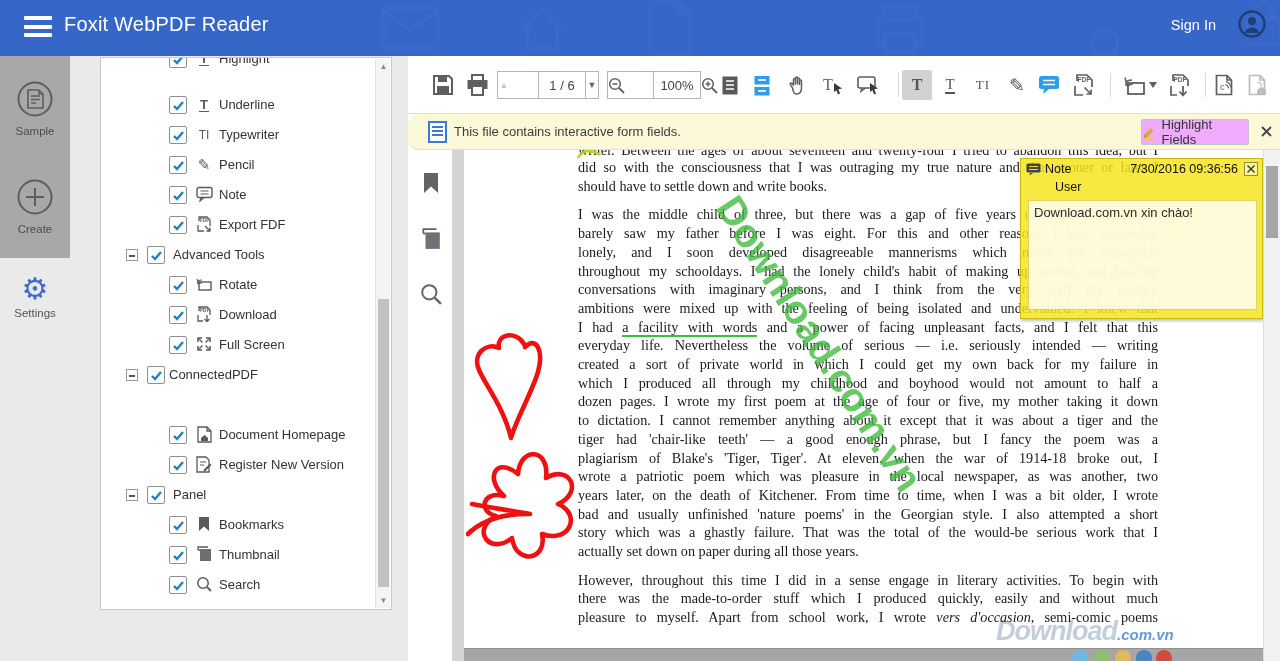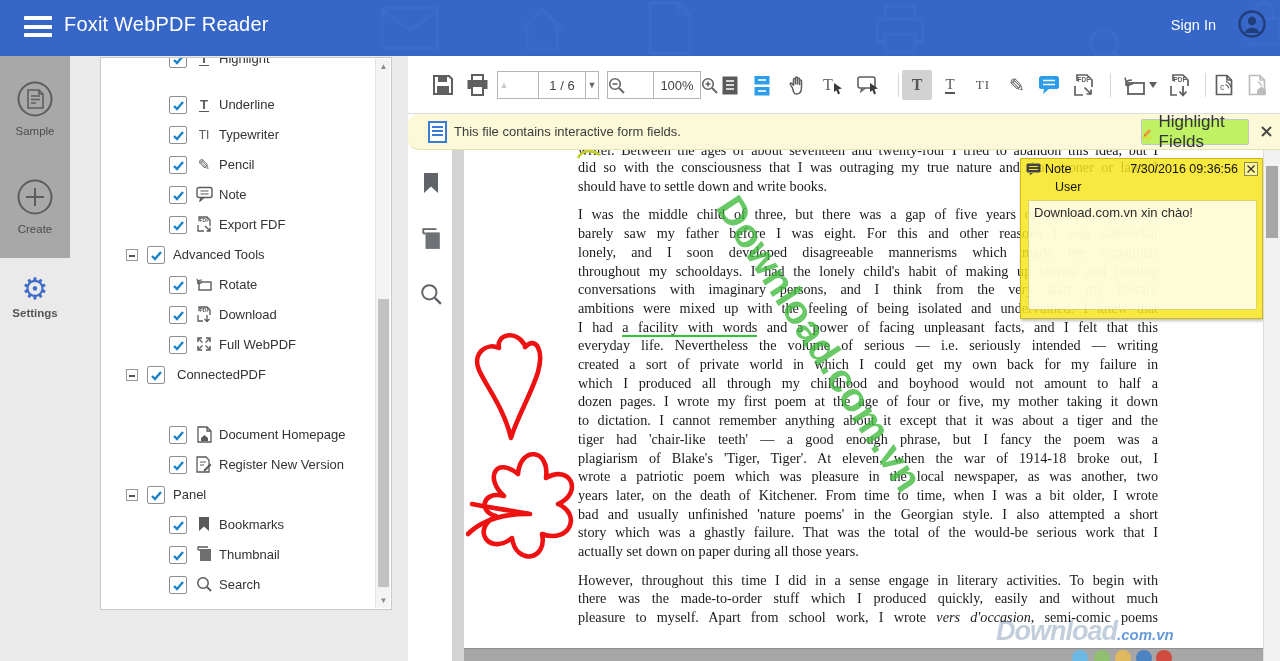--- a/index.html
+++ b/index.html
@@ -14,21 +14,21 @@
   .hamburger span { display:block; width:28px; height:4px; background:#fff; border-radius:1px; margin-bottom:4.6px; }
   .hdr-title { position:absolute; left:64px; top:13px; color:#fff; font-size:20px; letter-spacing:.2px; }
   .signin { position:absolute; right:64px; top:17px; color:#fff; font-size:14.5px; cursor:pointer; }
   .avatar { position:absolute; right:14px; top:10px; width:28px; height:28px; }
 
   
   .rail { position:absolute; left:0; top:56px; width:70px; height:605px; background:#eaeaea; z-index:20; }
   .rail-dark { position:absolute; left:0; top:0; width:70px; height:202px; background:#a8a8a8; }
   .rail-item { position:absolute; left:0; width:70px; text-align:center; cursor:pointer; }
   .rail-label { font-size:11.5px; color:#4c4c4c; margin-top:3px; }
-  .rail-label.on { color:#555;font-weight:bold; }
+  .rail-label.on { color:#555; }
   .gear { font-size:30px; color:#3e6cc8; line-height:30px; }
 
   
   .panelbg { position:absolute; left:70px; top:56px; width:338px; height:605px; background:#eaeaea; z-index:10; }
   .spanel { position:absolute; left:30px; top:1px; width:292px; height:553px; background:#fff; border:1px solid #c9c9c9; overflow:hidden; }
   .srow { position:absolute; left:0; width:270px; height:30px; }
   .srow .cbx { position:absolute; top:6px; width:18px; height:18px; border:1px solid #8f8f8f; border-radius:2px; background:#fff; cursor:pointer; }
   .srow .cbx svg { position:absolute; left:1px; top:2px; }
   .srow .expander { position:absolute; top:9px; width:12px; height:12px; border:1px solid #999; background:#fff; cursor:pointer; }
   .srow .expander::after { content:""; position:absolute; left:2px; top:5px; width:6px; height:1.6px; background:#555; }
@@ -49,21 +49,21 @@
   .navgroup .ng-btn { width:24px; display:flex; align-items:center; justify-content:center; cursor:pointer; font-size:9px; color:#666; }
   .navgroup .ng-mid { flex:1; display:flex; align-items:center; justify-content:center; font-size:13px; color:#444; border-left:1px solid #b5b5b5; border-right:1px solid #b5b5b5; min-width:48px;margin-left:28px; }
   .tT { font-size:16px; font-weight:bold; color:#555; font-family:"Liberation Serif",serif; }
   .tTu { font-size:15px; color:#555; border-bottom:2px solid #555; line-height:15px; font-family:"Liberation Serif",serif; }
   .tTI { font-size:13px; color:#555; font-family:"Liberation Serif",serif; letter-spacing:1px; }
   .pencil-glyph { font-size:19px; color:#555; }
 
   
   .notif { position:absolute; left:408px; top:114px; width:932px; height:36px; background:#fbf9d7; border-bottom:1px solid #e6e2b4; z-index:14;border-radius:11px; }
   .notif-text { position:absolute; left:46px; top:10px; font-size:13px; color:#3c3c3c; }
-  .hl-btn { position:absolute; left:733px; top:5px; width:108px; height:26px; background:#bef264; border:1px solid #c3c3c3; border-radius:2px; font-size:17px; color:#333; display:flex; align-items:center; justify-content:center; gap:5px; cursor:pointer; }
+  .hl-btn { position:absolute; left:733px; top:5px; width:108px; height:26px; background:#f0abfc; border:1px solid #c3c3c3; border-radius:2px; font-size:13px; color:#333; display:flex; align-items:center; justify-content:center; gap:5px; cursor:pointer; }
   .notif-close { position:absolute; left:849px; top:8px; width:18px; height:18px; cursor:pointer; display:flex; align-items:center; justify-content:center; }
 
   
   .pdfview { position:absolute; left:408px; top:150px; width:872px; height:511px; background:#fff; overflow:hidden; z-index:5; }
   .vstrip { position:absolute; left:0; top:0; width:44px; height:511px; background:#fff; }
   .vgap { position:absolute; left:44px; top:0; width:12px; height:511px; background:#d4d4d4; }
   .vicon { position:absolute; left:12px; width:22px; height:22px; cursor:pointer; }
   .pagebg { position:absolute; left:56px; top:0; width:799px; height:498px; background:#fff; }
   .textcol { position:absolute; left:170px; top:8px; width:580px; z-index:2; }
   .pline { width:580px; font-family:"Liberation Serif","DejaVu Serif",serif; font-size:14.2px; line-height:18.7px; color:#1a1a1a; text-align:justify; text-align-last:justify; }
@@ -272,31 +272,31 @@
       <div class="srow" style="top:272px">
         <span class="cbx" style="left:68px">
             <svg width="15" height="13" viewBox="0 0 14 13">
               <path d="M2.5 7 L5.5 10 L11.5 3" stroke="#1b82c8" stroke-width="2.4" fill="none"></path>
             </svg>
           </span>
         <span class="sicon" style="left:92px"><svg width="16" height="16" viewBox="0 0 16 16">
               <path d="M2 6 V2 H6 M10 2 H14 V6 M14 10 V14 H10 M6 14 H2 V10" fill="none" stroke="#5a5a5a" stroke-width="1.5"></path>
               <path d="M3 3 L6.5 6.5 M13 3 L9.5 6.5 M13 13 L9.5 9.5 M3 13 L6.5 9.5" stroke="#5a5a5a" stroke-width="1.2"></path>
             </svg></span>
-        <span class="slabel" style="left:118px">Full WebPDF</span>
+        <span class="slabel" style="left:118px">Full Screen</span>
       </div>
 
       <div class="srow" style="top:302px">
         <span class="expander" style="left:25px"></span>
         <span class="cbx" style="left:46px">
             <svg width="15" height="13" viewBox="0 0 14 13">
               <path d="M2.5 7 L5.5 10 L11.5 3" stroke="#1b82c8" stroke-width="2.4" fill="none"></path>
             </svg>
           </span>
-        <span class="slabel" style="left:76px">ConnectedPDF</span>
+        <span class="slabel" style="left:68px">ConnectedPDF</span>
       </div>
 
 
       <div class="srow" style="top:362px">
         <span class="cbx" style="left:68px">
             <svg width="15" height="13" viewBox="0 0 14 13">
               <path d="M2.5 7 L5.5 10 L11.5 3" stroke="#1b82c8" stroke-width="2.4" fill="none"></path>
             </svg>
           </span>
         <span class="sicon" style="left:92px"><svg width="15" height="17" viewBox="0 0 15 17">

